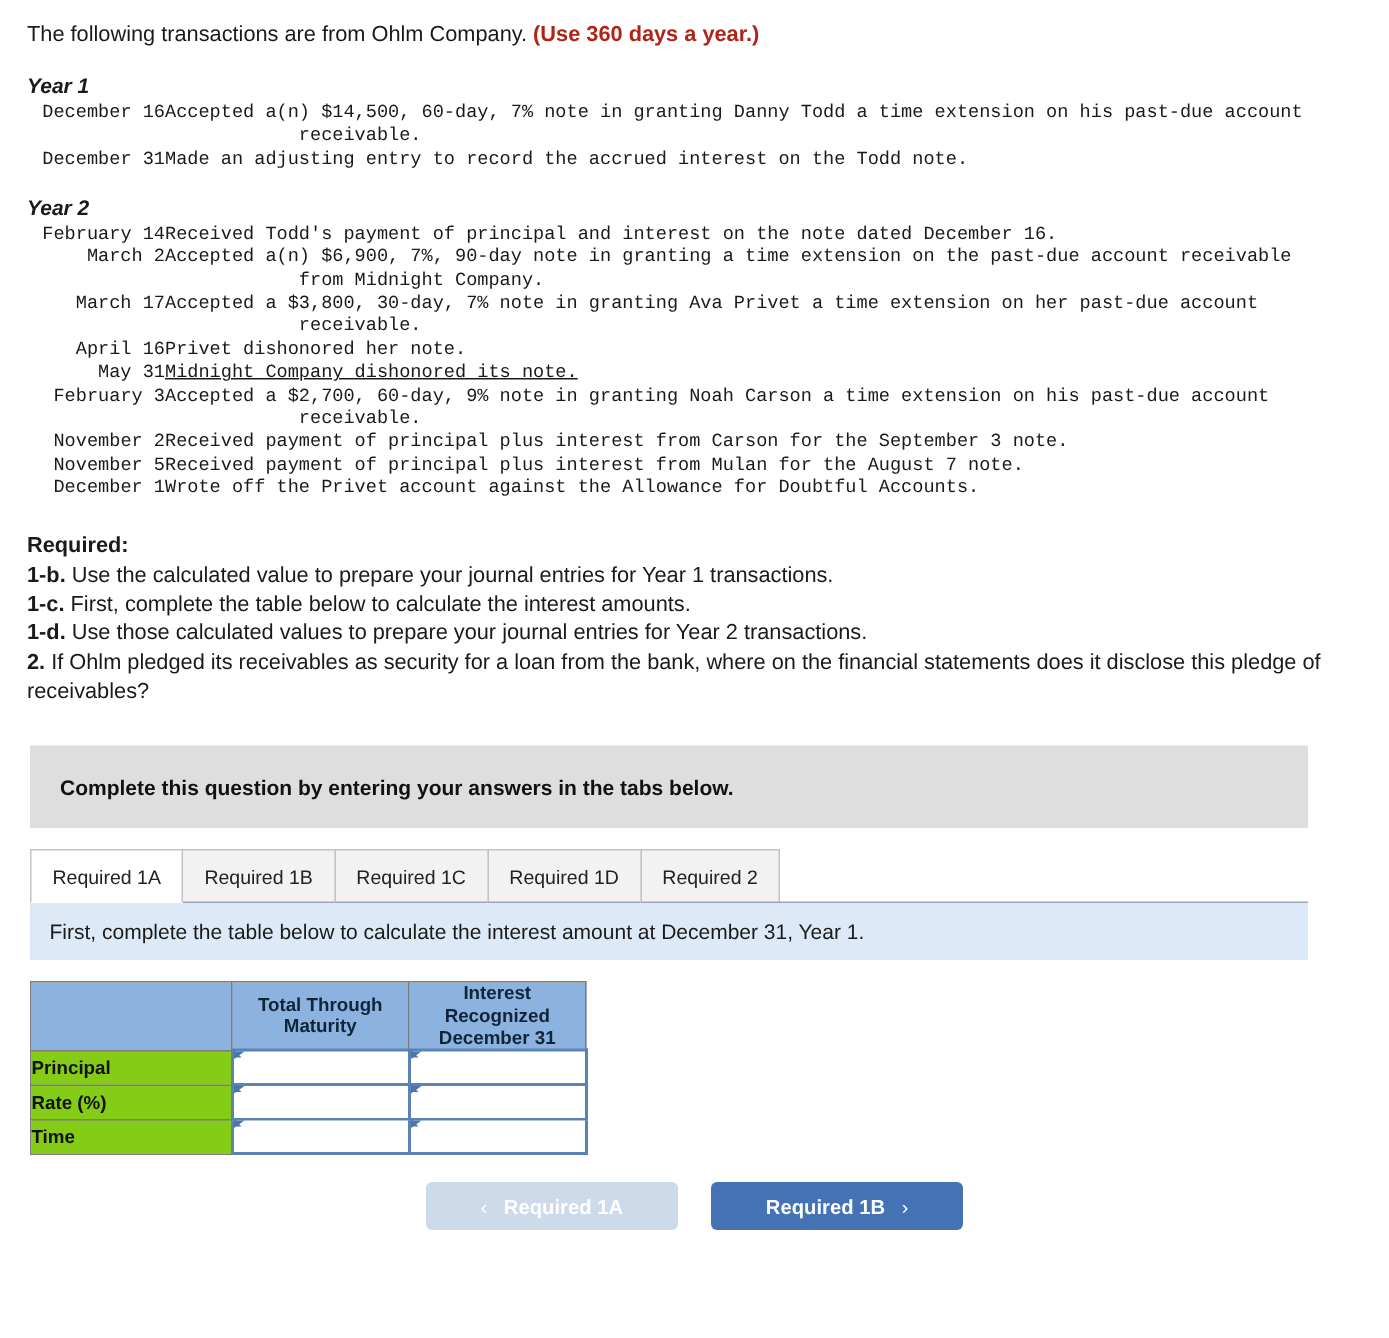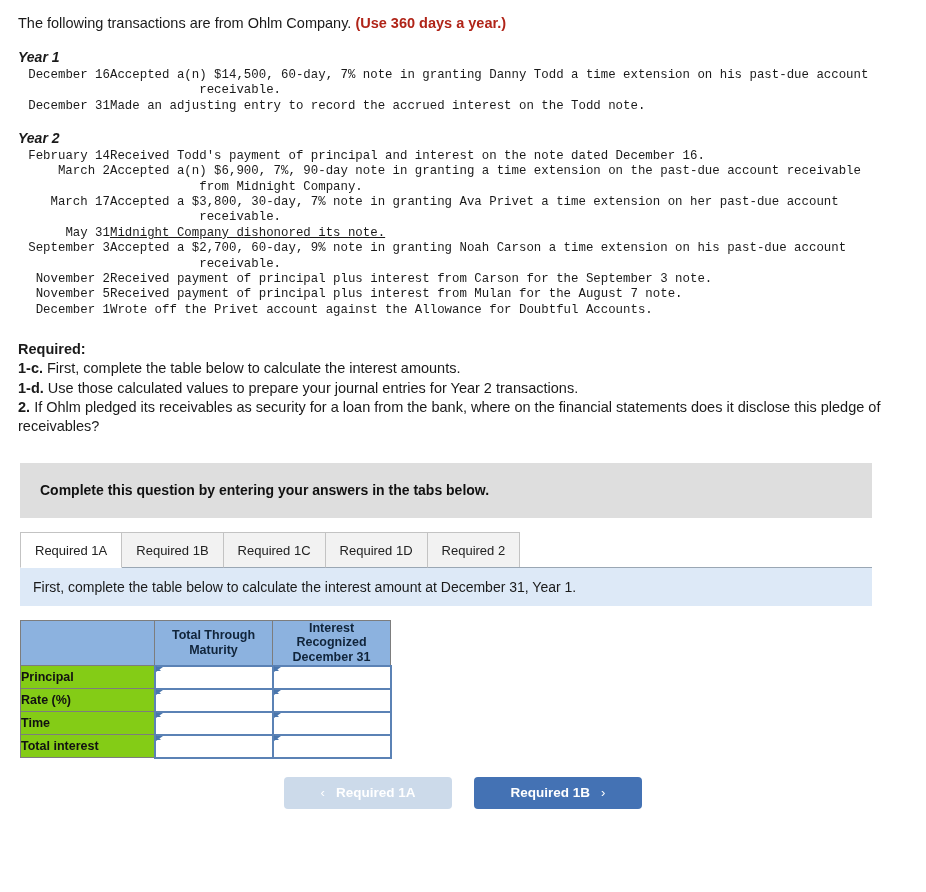--- a/index.html
+++ b/index.html
@@ -240,25 +240,29 @@
           <td class="txn-date">March 2</td>
           <td class="txn-desc" style="white-space: pre;">Accepted a(n) $6,900, 7%, 90-day note in granting a time extension on the past-due account receivable
             from Midnight Company.</td>
         </tr>
         <tr>
           <td class="txn-date">March 17</td>
           <td class="txn-desc" style="white-space: pre;">Accepted a $3,800, 30-day, 7% note in granting Ava Privet a time extension on her past-due account
             receivable.</td>
         </tr>
         <tr>
+          <td class="txn-date">April 16</td>
+          <td class="txn-desc" style="white-space: pre;">Privet dishonored her note.</td>
+        </tr>
+        <tr>
           <td class="txn-date">May 31</td>
           <td class="txn-desc" style="white-space: pre; text-decoration: underline;">Midnight Company dishonored its note.</td>
         </tr>
         <tr>
-          <td class="txn-date">September 3</td>
+          <td class="txn-date">February 3</td>
           <td class="txn-desc" style="white-space: pre;">Accepted a $2,700, 60-day, 9% note in granting Noah Carson a time extension on his past-due account
             receivable.</td>
         </tr>
         <tr>
           <td class="txn-date">November 2</td>
           <td class="txn-desc" style="white-space: pre;">Received payment of principal plus interest from Carson for the September 3 note.</td>
         </tr>
         <tr>
           <td class="txn-date">November 5</td>
           <td class="txn-desc" style="white-space: pre;">Received payment of principal plus interest from Mulan for the August 7 note.</td>
@@ -266,20 +270,21 @@
         <tr>
           <td class="txn-date">December 1</td>
           <td class="txn-desc" style="white-space: pre;">Wrote off the Privet account against the Allowance for Doubtful Accounts.</td>
         </tr>
       </tbody>
   </table>
 
   <div class="required-block">
     <p class="required-title">Required:</p>
     <div id="required-list">
+        <p><span class="lbl">1-b. </span><span>Use the calculated value to prepare your journal entries for Year 1 transactions.</span></p>
         <p><span class="lbl">1-c. </span><span>First, complete the table below to calculate the interest amounts.</span></p>
         <p><span class="lbl">1-d. </span><span>Use those calculated values to prepare your journal entries for Year 2 transactions.</span></p>
         <p><span class="lbl">2. </span><span>If Ohlm pledged its receivables as security for a loan from the bank, where on the financial statements does it disclose this pledge of receivables?</span></p>
       </div>
   </div>
 
   <div class="banner">
     <span>Complete this question by entering your answers in the tabs below.</span>
   </div>
 
@@ -316,25 +321,20 @@
           <tr>
             <td class="ans-rowlabel">Rate (%)</td>
             <td class="ans-input"><span class="marker"></span><span></span></td>
             <td class="ans-input"><span class="marker"></span><span></span></td>
           </tr>
           <tr>
             <td class="ans-rowlabel">Time</td>
             <td class="ans-input"><span class="marker"></span><span></span></td>
             <td class="ans-input"><span class="marker"></span><span></span></td>
           </tr>
-          <tr>
-            <td class="ans-rowlabel">Total interest</td>
-            <td class="ans-input"><span class="marker"></span><span></span></td>
-            <td class="ans-input"><span class="marker"></span><span></span></td>
-          </tr>
         </tbody>
     </table>
   </div>
 
   <div class="navbar">
     <button class="nav-btn nav-prev">
       <span class="chev">‹</span>
       <span>Required 1A</span>
     </button>
     <button class="nav-btn nav-next">

